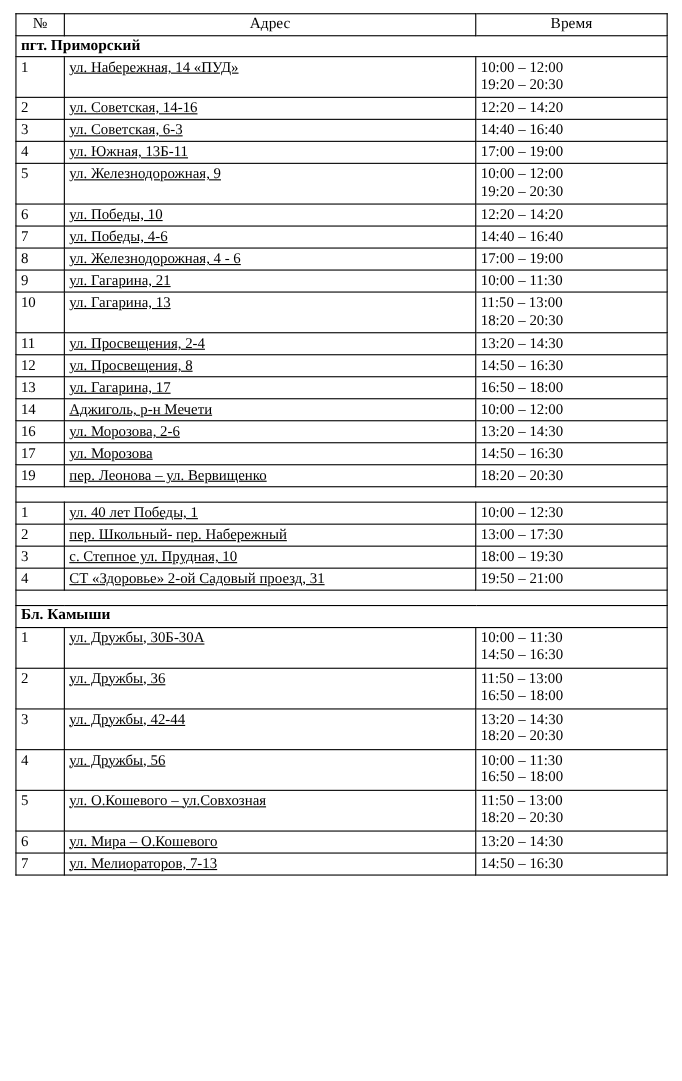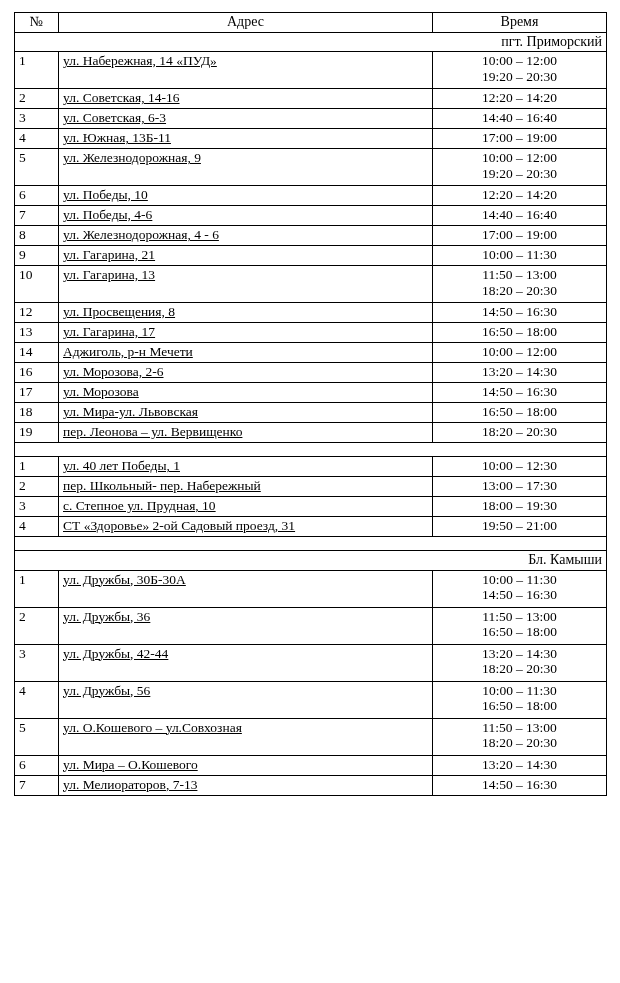--- a/index.html
+++ b/index.html
@@ -44,27 +44,27 @@
   td.num {
     text-align: left;
     padding-left: 8px;
   }
   td.addr {
     text-align: left;
     padding-left: 10px;
     text-decoration: underline;
   }
   td.time {
-    text-align: center;
+    text-align: left;
     padding-left: 8px;
     white-space: pre-line;
   }
   td.section {
-    text-align: right;
-    font-weight: normal;
+    text-align: left;
+    font-weight: bold;
     font-size: 14px;
     padding: 2px 4px;
   }
   tr.tall td { height: 34px; }
   tr.short td { height: 17px; }
   .spacer-row td {
     border: none;
     height: 11px;
     padding: 0;
   }
@@ -137,20 +137,25 @@
           <td class="addr">ул. Гагарина, 21</td>
           <td class="time">10:00 – 11:30</td>
         </tr>
         <tr class="tall">
           <td class="num">10</td>
           <td class="addr">ул. Гагарина, 13</td>
           <td class="time">11:50 – 13:00
 18:20 – 20:30</td>
         </tr>
         <tr class="short">
+          <td class="num">11</td>
+          <td class="addr">ул. Просвещения, 2-4</td>
+          <td class="time">13:20 – 14:30</td>
+        </tr>
+        <tr class="short">
           <td class="num">12</td>
           <td class="addr">ул. Просвещения, 8</td>
           <td class="time">14:50 – 16:30</td>
         </tr>
         <tr class="short">
           <td class="num">13</td>
           <td class="addr">ул. Гагарина, 17</td>
           <td class="time">16:50 – 18:00</td>
         </tr>
         <tr class="short">
@@ -160,25 +165,20 @@
         </tr>
         <tr class="short">
           <td class="num">16</td>
           <td class="addr">ул. Морозова, 2-6</td>
           <td class="time">13:20 – 14:30</td>
         </tr>
         <tr class="short">
           <td class="num">17</td>
           <td class="addr">ул. Морозова</td>
           <td class="time">14:50 – 16:30</td>
-        </tr>
-        <tr class="short">
-          <td class="num">18</td>
-          <td class="addr">ул. Мира-ул. Львовская</td>
-          <td class="time">16:50 – 18:00</td>
         </tr>
         <tr class="short">
           <td class="num">19</td>
           <td class="addr">пер. Леонова – ул. Вервищенко</td>
           <td class="time">18:20 – 20:30</td>
         </tr>
         <tr class="spacer-row">
           <td colspan="3"></td>
         </tr>
         <tr class="short">

